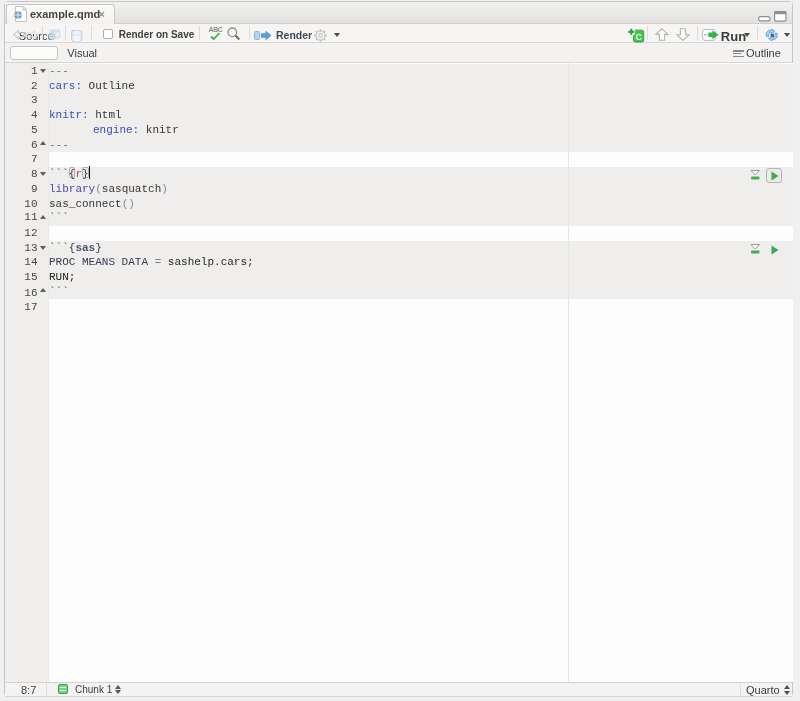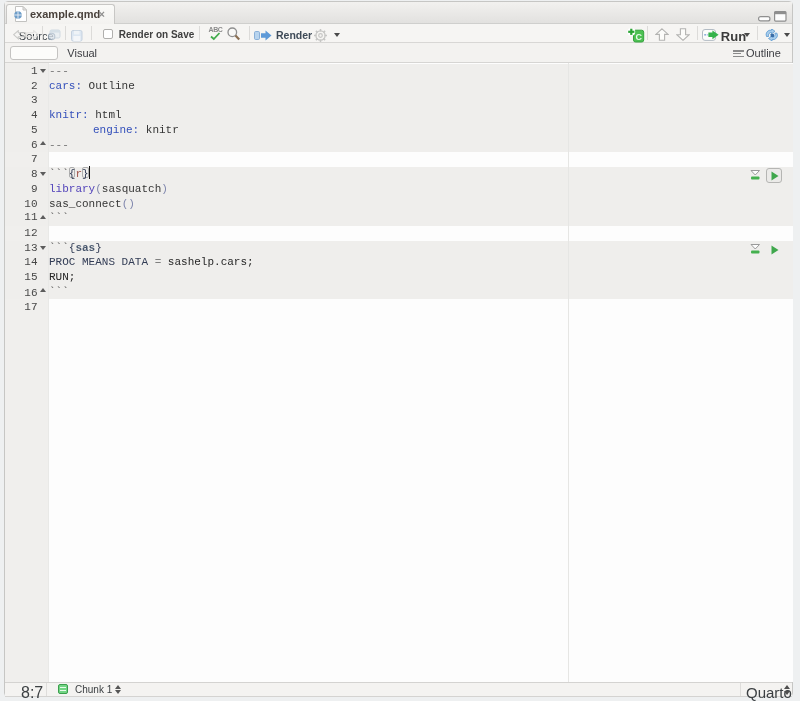--- a/index.html
+++ b/index.html
@@ -123,30 +123,30 @@
     <polygon points="0.5,0.5 7.5,5 0.5,9.5" fill="#3fa74c"></polygon>
   </svg>
   <svg class="abs" style="left:749.5px;top:243.5px;z-index:3;" width="11" height="10">
     <polygon points="1,0.5 9.5,0.5 5.25,5" fill="#fdfdfd" stroke="#9a9a9a" stroke-width="1"></polygon>
     <rect x="1" y="6.5" width="8.5" height="3" rx="1" fill="#44b04e"></rect>
   </svg>
   <svg class="abs" style="left:771px;top:244.5px;z-index:4;" width="8" height="10">
     <polygon points="0.5,0.5 7.5,5 0.5,9.5" fill="#3fa74c"></polygon>
   </svg>
 
-  <div class="abs ui" style="left:21px;top:683.8px;font-weight:400;color:#3c4043;font-size:16px;">8:7</div>
+  <div class="abs ui" style="left:21px;top:683.8px;font-weight:400;color:#3c4043;font-size:11px;">8:7</div>
   <div class="abs" style="left:46px;top:683px;width:1px;height:13px;background:#dedddb;"></div>
   <div class="abs" style="left:58.4px;top:684px;width:10px;height:9.5px;background:#72d584;border-radius:2px;border:1px solid #3b9e4d;box-sizing:border-box;"></div>
   <div class="abs" style="left:60.4px;top:687px;width:6px;height:1.4px;background:#e9fbec;"></div>
   <div class="abs" style="left:60.4px;top:689.6px;width:6px;height:1.4px;background:#e9fbec;"></div>
   <div class="abs ui" style="left:75px;top:684.2px;font-weight:400;color:#3c4043;font-size:10px;">Chunk 1</div>
   <div class="abs caret" style="left:114.5px;top:684.5px;border-top:none;border-bottom:4px solid #555;border-left-width:3px;border-right-width:3px;"></div>
   <div class="abs caret" style="left:114.5px;top:690px;border-left-width:3px;border-right-width:3px;border-top-color:#555;"></div>
   <div class="abs" style="left:740px;top:683px;width:1px;height:13px;background:#dedddb;"></div>
-  <div class="abs ui" style="left:746px;top:684.2px;font-weight:400;color:#3c4043;font-size:15px;">Quarto</div>
+  <div class="abs ui" style="left:746px;top:684.2px;font-weight:400;color:#3c4043;font-size:11px;">Quarto</div>
   <div class="abs caret" style="left:784px;top:684.5px;border-top:none;border-bottom:4.5px solid #4e4e4e;border-left-width:3.5px;border-right-width:3.5px;"></div>
   <div class="abs caret" style="left:784px;top:690.5px;border-left-width:3.5px;border-right-width:3.5px;border-top:4.5px solid #4e4e4e;"></div>
 
   <svg class="abs" style="left:15px;top:6px;z-index:4;" width="13" height="17">
     <path d="M0.5,0.5 L8,0.5 L11.5,4 L11.5,15.5 L0.5,15.5 Z" fill="#ffffff" stroke="#c2c2c0" stroke-width="1"></path>
     <path d="M8,0.5 L8,4 L11.5,4 Z" fill="#eceae8" stroke="#c2c2c0" stroke-width="1"></path>
   </svg>
   <svg class="abs" style="left:13.5px;top:11px;z-index:5;" width="8" height="8">
     <circle cx="4" cy="4" r="3.8" fill="#6d9dc8"></circle>
     <line x1="0.2" y1="4" x2="7.8" y2="4" stroke="#ecf1f7" stroke-width="0.9"></line>

